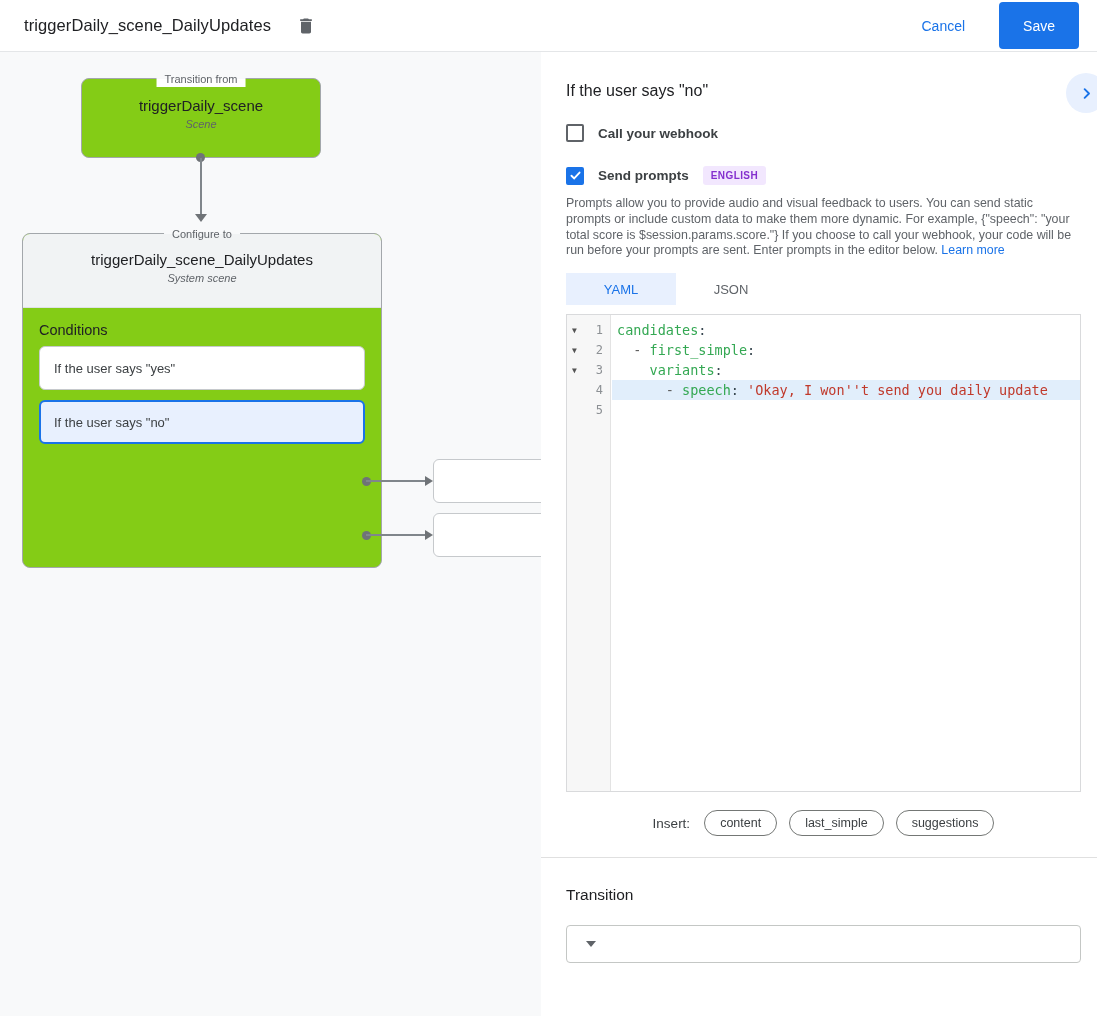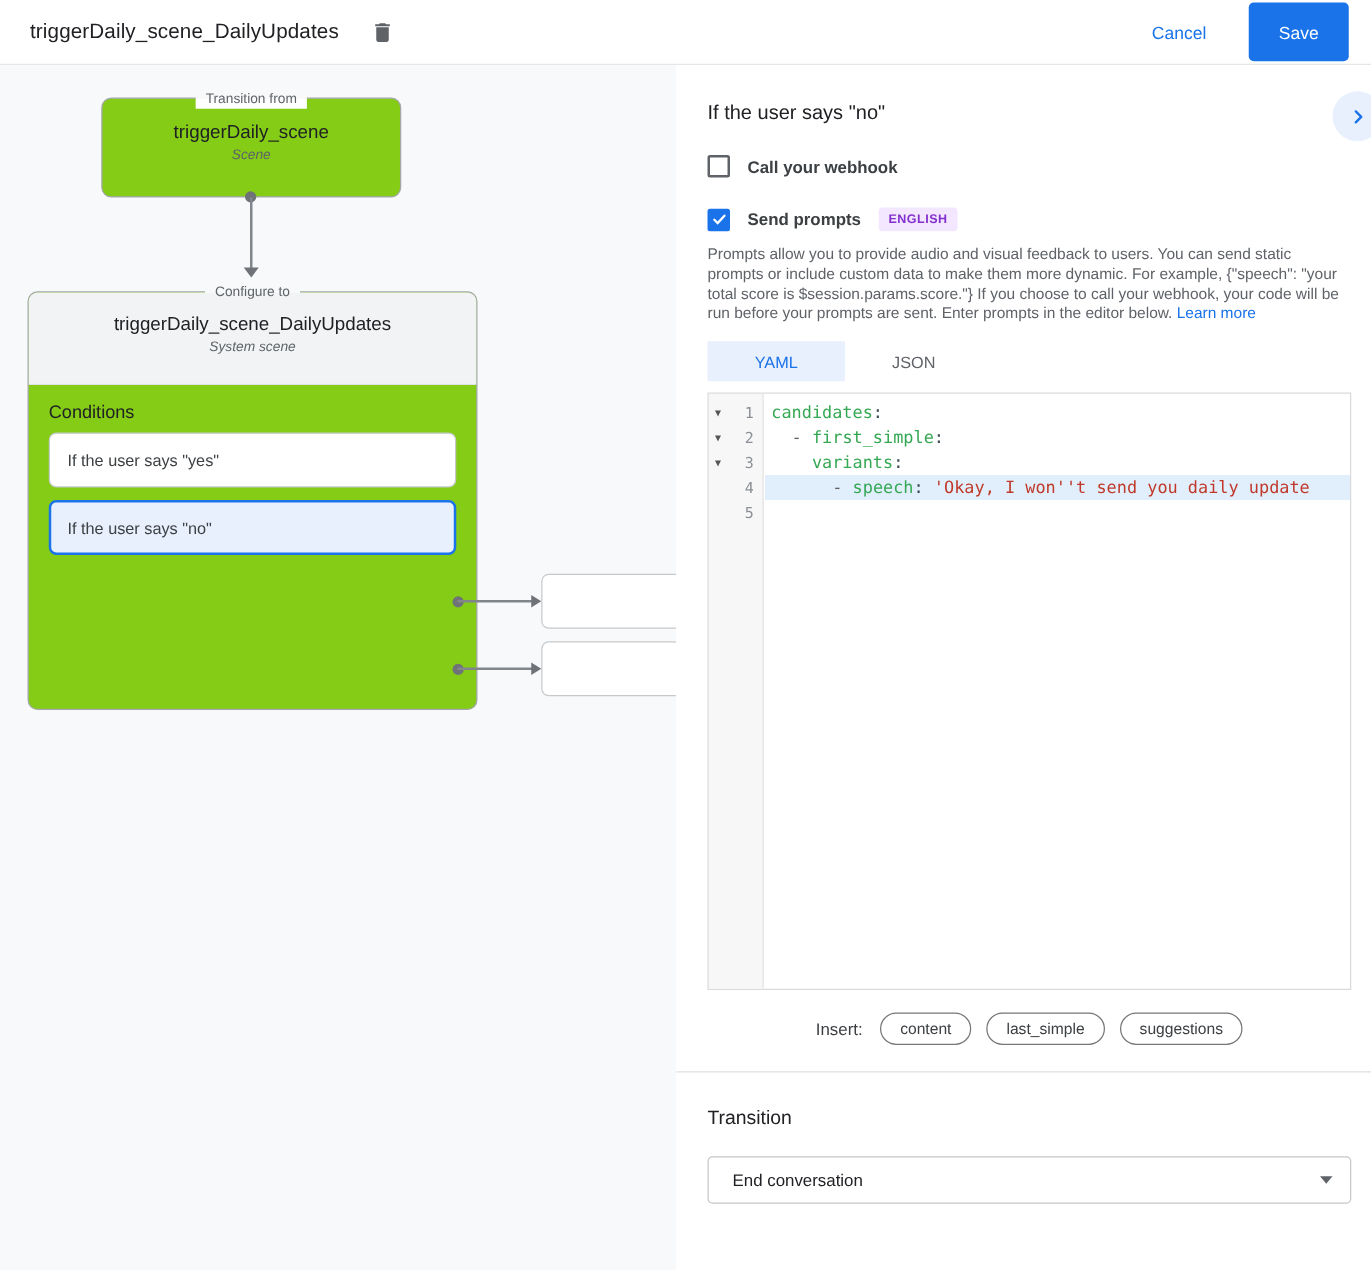--- a/index.html
+++ b/index.html
@@ -234,16 +234,15 @@
     <button class="chip">content</button>
     <button class="chip">last_simple</button>
     <button class="chip">suggestions</button>
   </div>
 
   <hr class="section-divider">
 
   <div class="transition-heading">Transition</div>
 
   <div class="dropdown">
-    <span class="dropdown-value">End conversation</span>
     <span class="caret-down"></span>
   </div>
 </div>
 
 </body></html>

